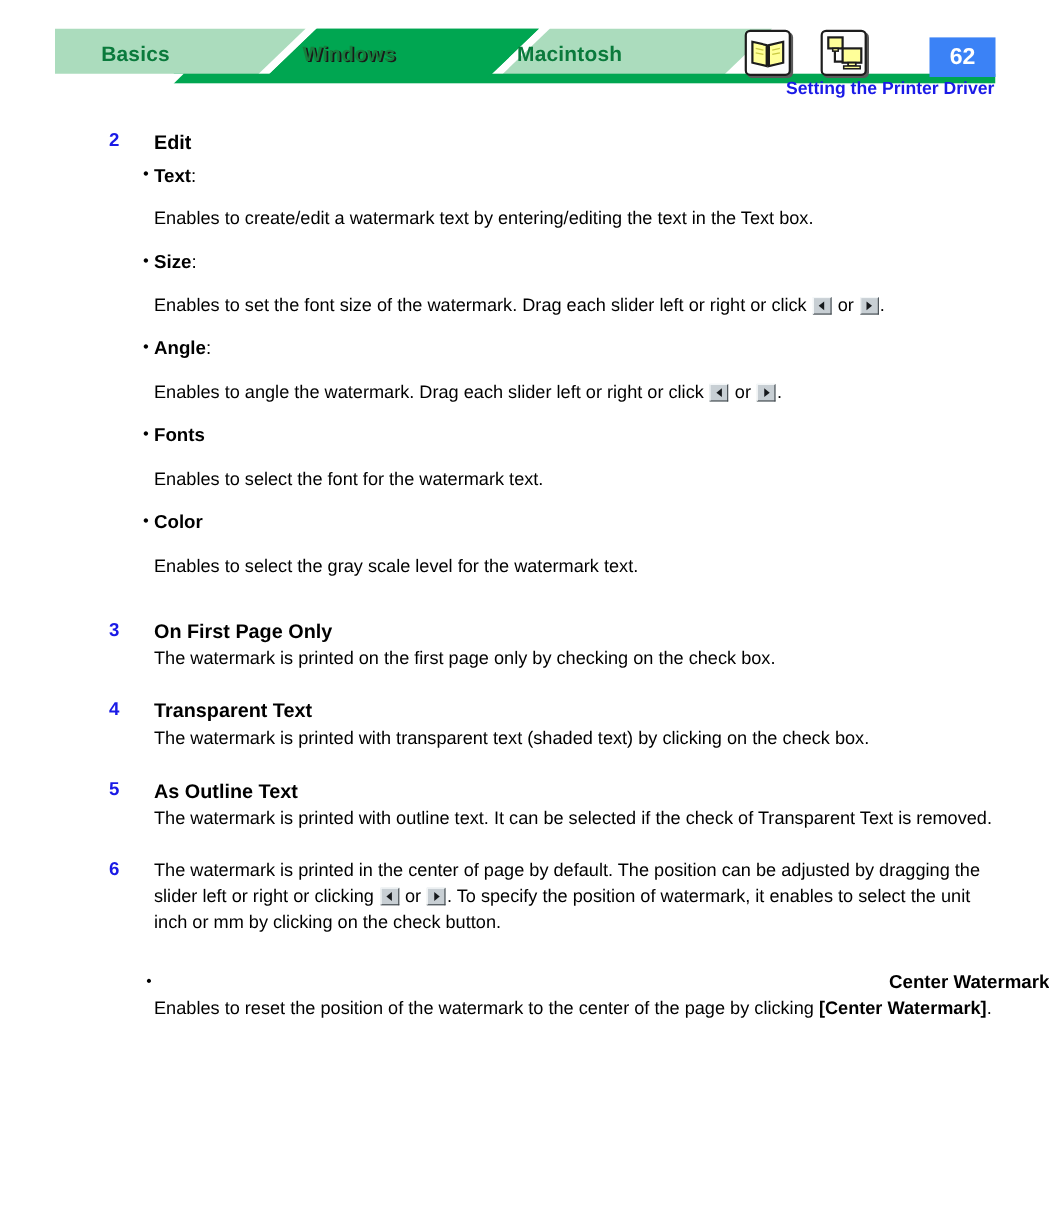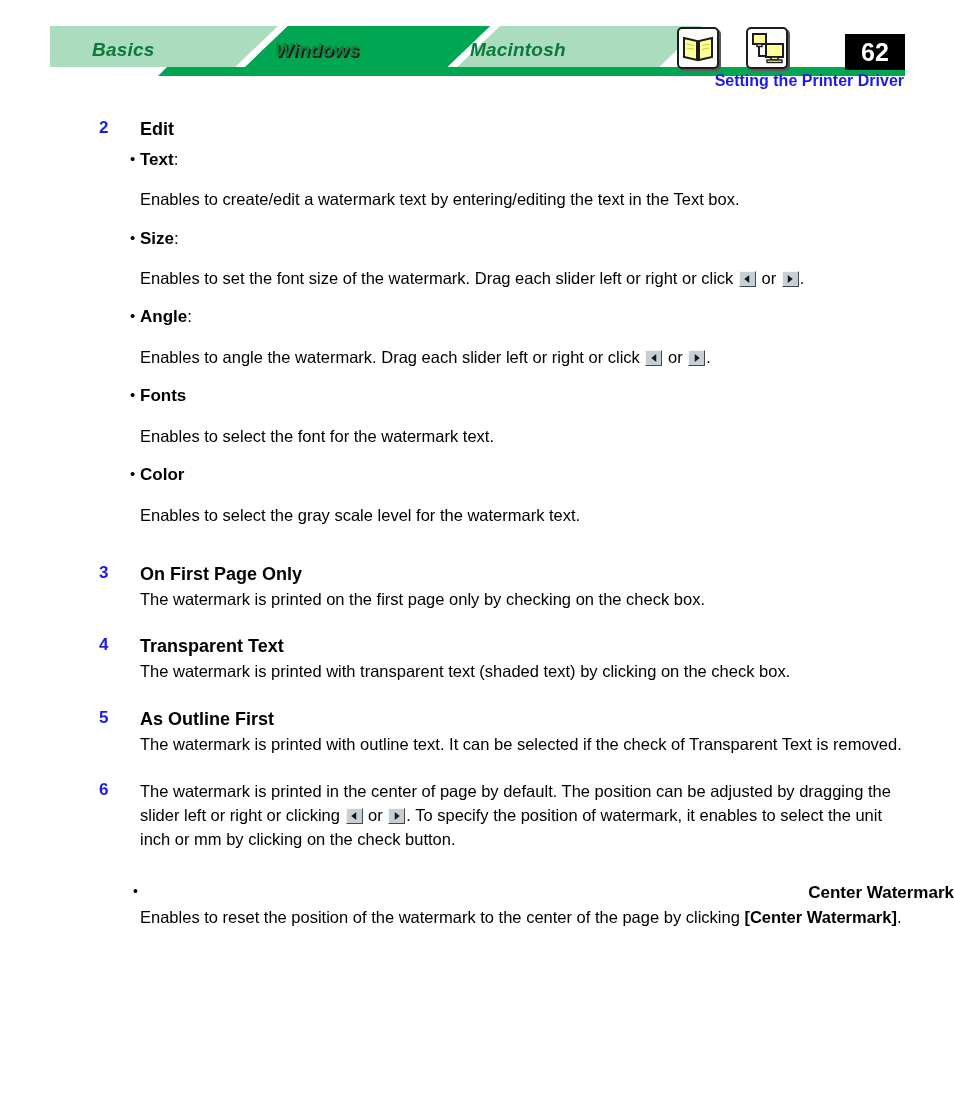--- a/index.html
+++ b/index.html
@@ -30,34 +30,33 @@
     height: 50px;
   }
   .nav-svg { display: block; }
   .nav-label {
     position: absolute;
     font-size: 19px;
     font-weight: bold;
     letter-spacing: .2px;
     white-space: nowrap;
     line-height: 1;
-    font-style: italic;
   }
   .nav-label.basics  { left: 42px;  top: 14px; color: #0a7a3c; }
   .nav-label.windows { left: 225px; top: 14px; color: #15803d;
                        text-shadow: 1.6px 1.6px 0 #1a1a1a; }
   .nav-label.mac     { left: 420px; top: 14px; color: #0a7a3c; }
 
   .page-badge {
     position: absolute;
     left: 845px; top: 34px;
     width: 60px; height: 36px;
-    background: #000000;
+    background: #3b82f6;
     color: #ffffff;
-    font-size: 25px;
+    font-size: 21px;
     font-weight: bold;
     display: flex;
     align-items: center;
     justify-content: center;
   }
 
   .hdr-icon {
     position: absolute;
     top: 27px;
     width: 42px; height: 42px;
@@ -279,21 +278,21 @@
   </div>
 
   <div class="section" style="margin-top:24px">
     <span class="sec-num">4</span>
     <div class="sec-title">Transparent Text</div>
     <div class="sec-body" style="max-width:800px">The watermark is printed with transparent text (shaded text) by clicking on the check box.</div>
   </div>
 
   <div class="section" style="margin-top:24px">
     <span class="sec-num">5</span>
-    <div class="sec-title">As Outline First</div>
+    <div class="sec-title">As Outline Text</div>
     <div class="sec-body" style="max-width:765px">The watermark is printed with outline text. It can be selected if the check of Transparent Text is removed.</div>
   </div>
 
   <div class="section" style="margin-top:24px">
     <span class="sec-num">6</span>
     <div class="sec-body" style="max-width:772px"><span>The watermark is printed in the center of page by default. The position can be adjusted by dragging the slider left or right or clicking </span><span class="spin left"></span><span> or </span><span class="spin right"></span><span>. To specify the position of watermark, it enables to select the unit inch or mm by clicking on the check button.</span></div>
   </div>
 
   <div class="cw-item">
     <span class="cw-bullet">•</span>

